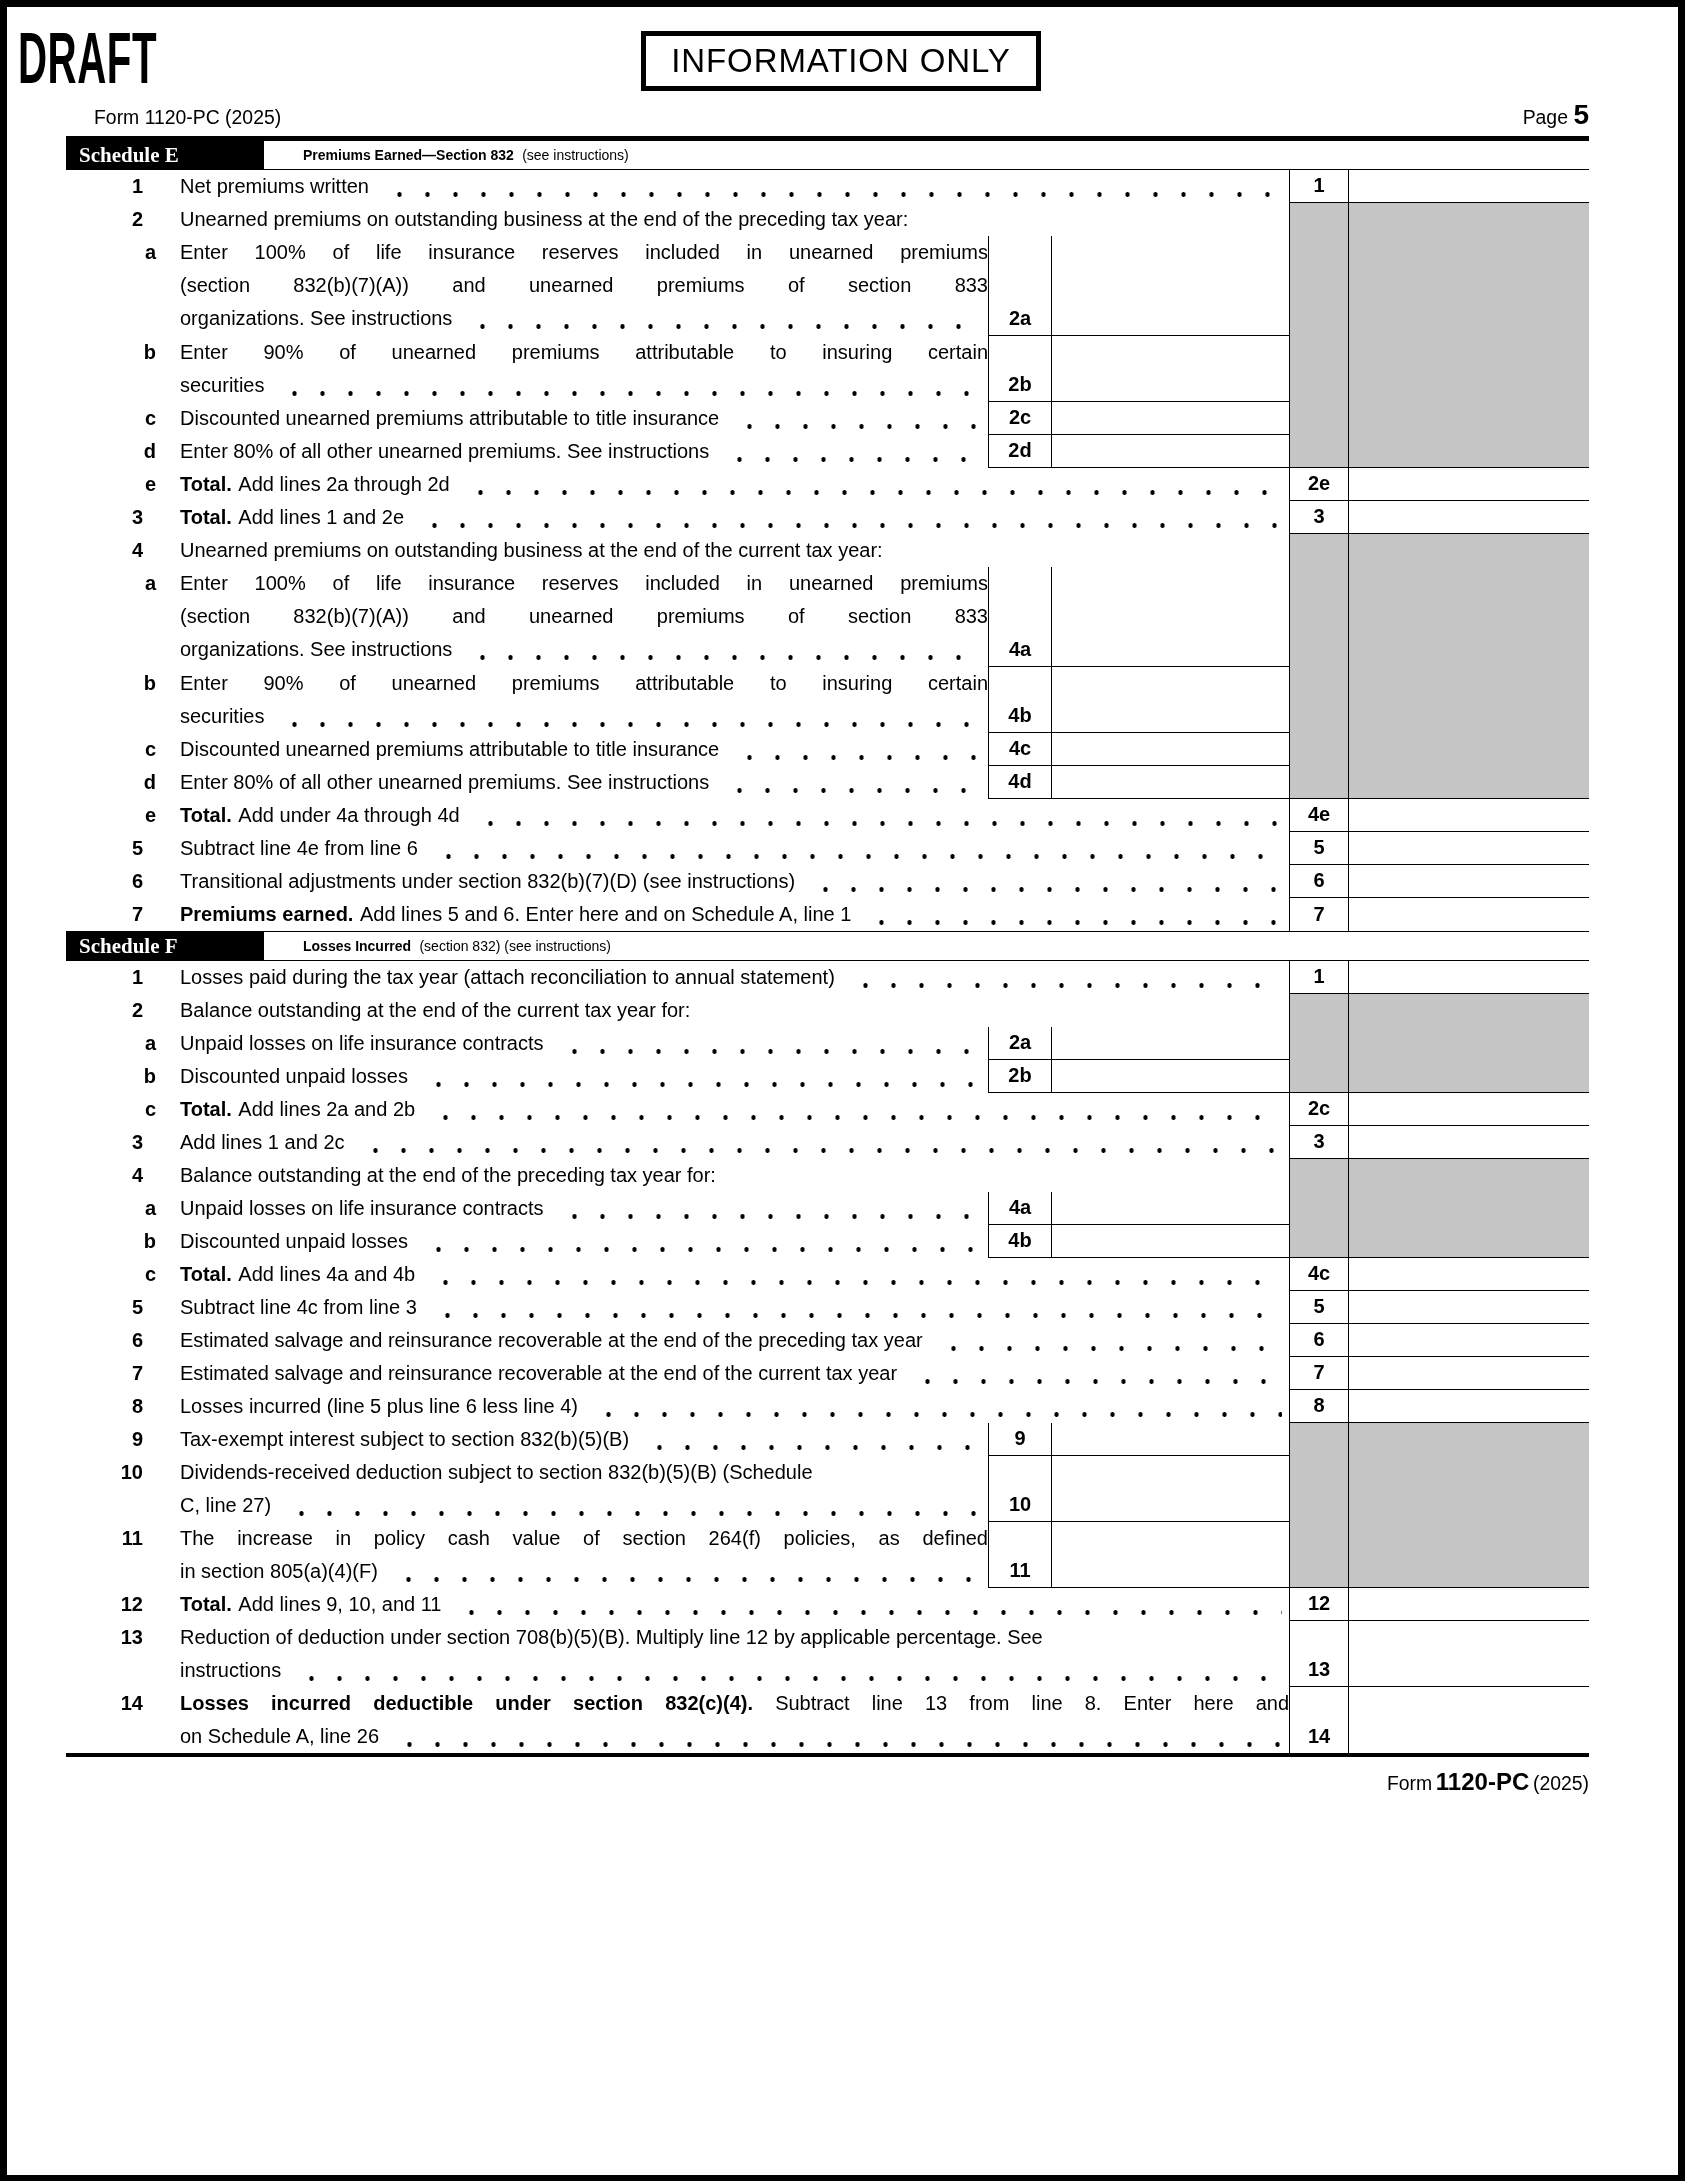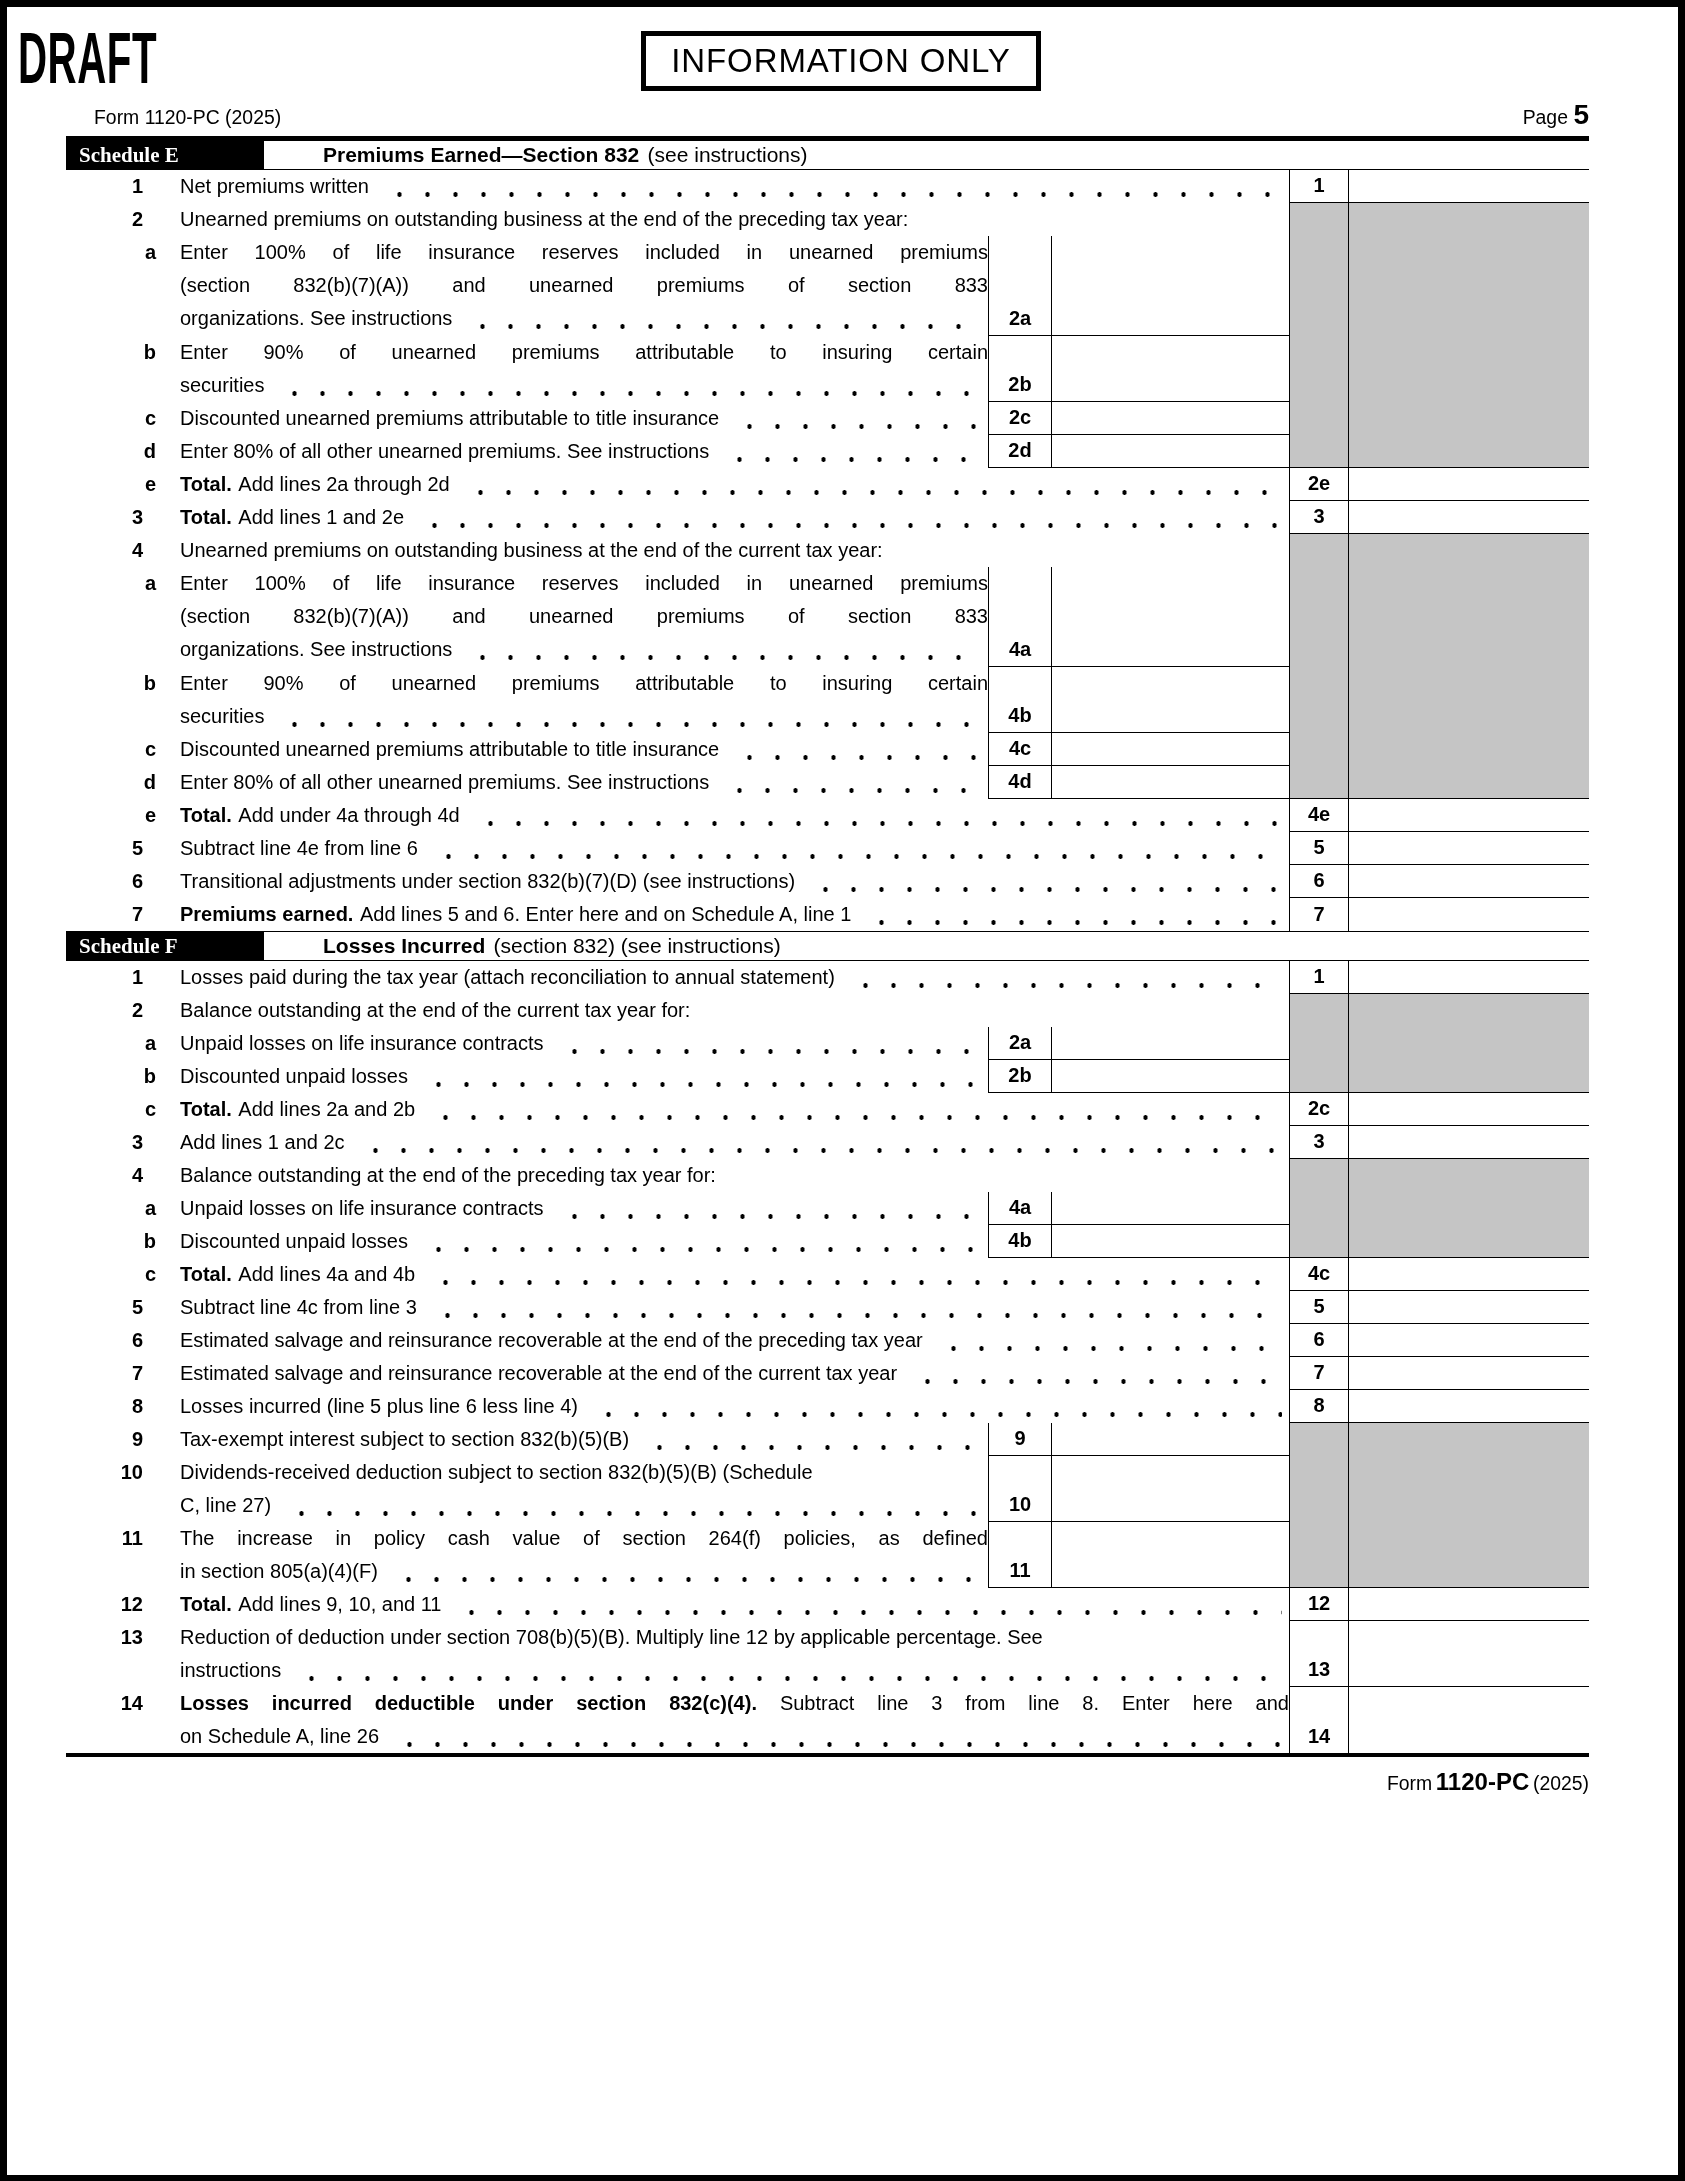--- a/index.html
+++ b/index.html
@@ -31,21 +31,21 @@
   .hdr{position:relative;height:129px;}
   .formid{position:absolute;left:28px;bottom:7.4px;font-size:19.4px;}
   .pageno{position:absolute;right:0;bottom:5.5px;font-size:19.4px;}
   .pageno b{font-size:28px;margin-left:5.5px;}
   .rule5{height:4.6px;background:#000;}
   
   .schbar{display:flex;height:28px;border-bottom:1.8px solid #000;align-items:stretch;}
   .schbar.top{border-top:1.8px solid #000;}
   .bl{width:198px;box-sizing:border-box;background:#000;color:#fff;
       font-weight:bold;font-size:21px;line-height:28px;padding-left:13px;font-family:Liberation Serif, serif;}
-  .bt{font-size:21px;line-height:28px;padding-left:59px;white-space:nowrap;}
+  .bt{font-size:14px;line-height:28px;padding-left:39px;white-space:nowrap;}
   .bt b{font-weight:bold;}
   .bt .note{margin-left:8.3px;font-weight:normal;}
   
   .row{display:flex;align-items:stretch;font-size:20px;}
   .h1{height:33px;}.h2{height:66px;}.h3{height:100px;}
   .n{width:114px;box-sizing:border-box;font-weight:bold;text-align:right;line-height:33px;}
   .n.num{padding-right:37px;}
   .n.let{padding-right:24px;}
   .t{flex:1;min-width:0;}
   .line{height:33px;line-height:33px;overflow:hidden;}
@@ -686,21 +686,21 @@
           <div class="rn">
             <span>13</span>
           </div>
           <div class="ra"></div>
         </div>
     </div>
 
     <div class="row h2">
       <div class="n num">14</div>
       <div class="t">
-        <div class="line just"><b>Losses incurred deductible under section 832(c)(4).</b> <span>Subtract line 3 from line 8. Enter here and</span></div>
+        <div class="line just"><b>Losses incurred deductible under section 832(c)(4).</b> <span>Subtract line 13 from line 8. Enter here and</span></div>
         <div class="line fl">
             <span class="txt">on Schedule A, line 26</span>
             <span class="lead"></span>
           </div>
       </div>
       <div class="rs">
           <div class="rn">
             <span>14</span>
           </div>
           <div class="ra"></div>

